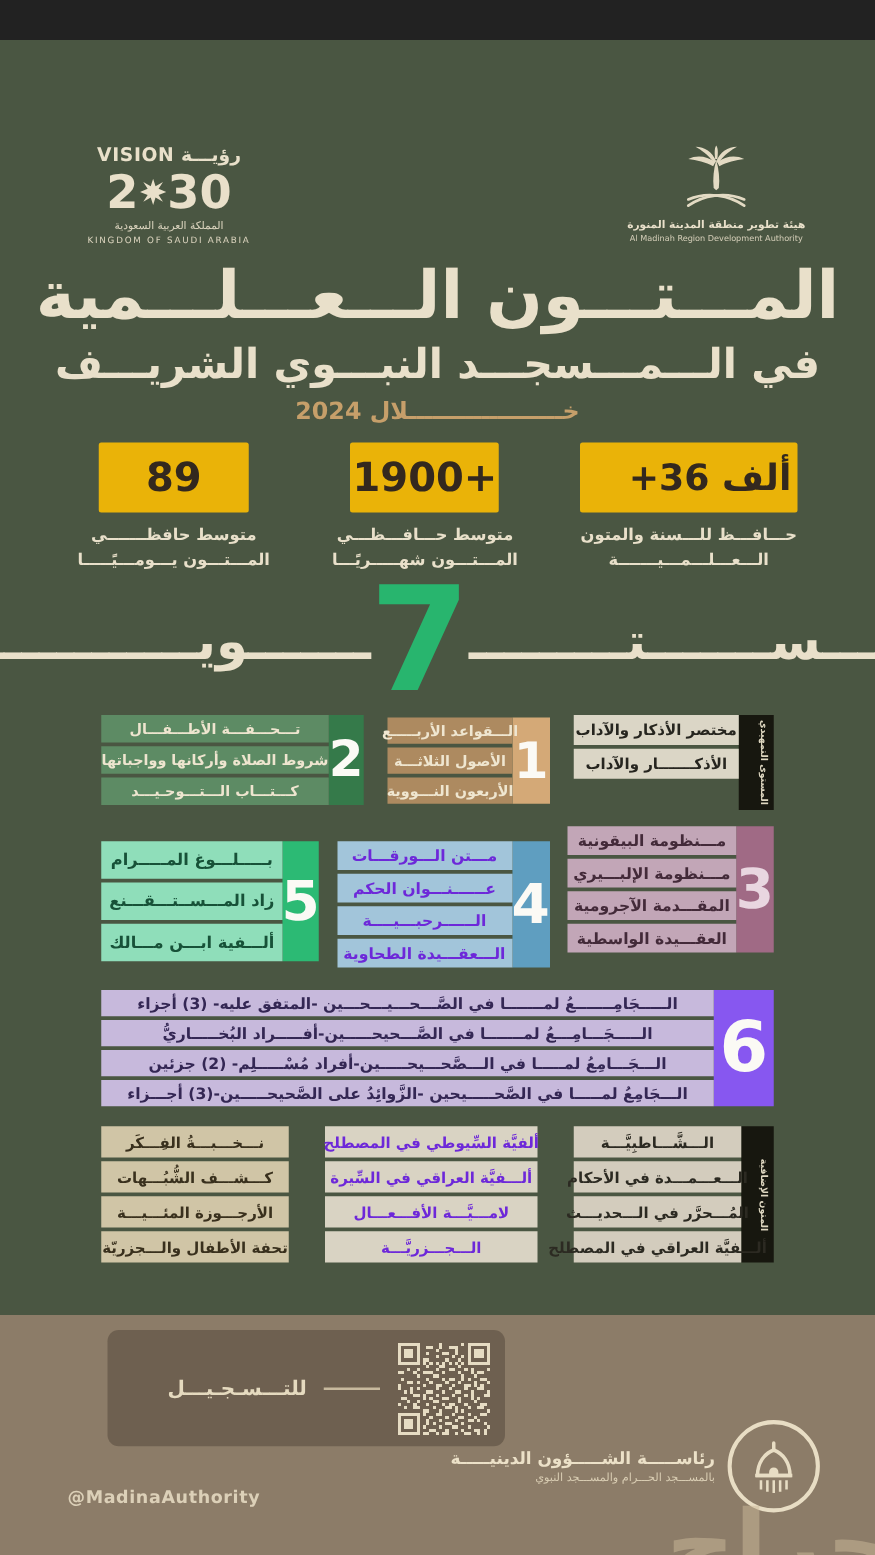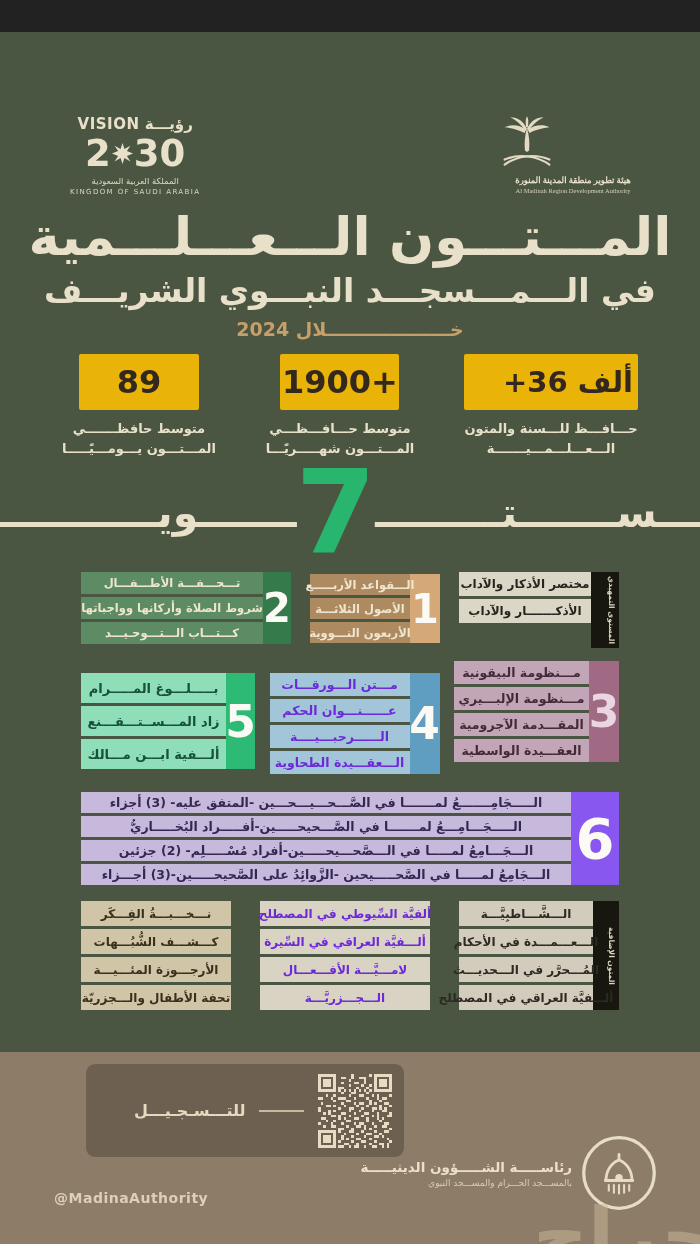--- a/index.html
+++ b/index.html
@@ -7,21 +7,21 @@
           font-family:"DejaVu Sans",sans-serif;color:#e9e0ca;margin-top:32px;}
 
   
   .header{display:flex;justify-content:space-between;align-items:flex-start;padding:84px 52px 0 70px;}
   .vision{text-align:center;line-height:1.1;}
   .vision-top{font-size:15px;font-weight:bold;direction:rtl;letter-spacing:.5px;}
   .vision-year{font-size:37px;font-weight:800;display:flex;align-items:center;justify-content:center;margin-top:1px;}
   .vision-star{width:21px;height:21px;margin:0 1px;}
   .vision-country{font-size:8.5px;margin-top:3px;opacity:.9;}
   .vision-en{font-size:7px;letter-spacing:1.4px;margin-top:2px;opacity:.9;}
-  .madinah{display:flex;flex-direction:column;width:150px;text-align:center;font-family:Liberation Serif, serif;}
+  .madinah{display:flex;flex-direction:column;align-items:center;width:150px;text-align:center;}
   .palm-svg{width:58px;height:54px;}
   .madinah-ar{font-size:8.5px;font-weight:bold;margin-top:5px;direction:rtl;}
   .madinah-en{font-size:6.5px;margin-top:2px;opacity:.85;}
 
   
   .title{text-align:center;margin-top:14px;line-height:1;direction:rtl;}
   .title-l1{font-size:53px;font-weight:800;}
   .title-l2{font-size:33px;font-weight:800;margin-top:11px;}
   .period{font-size:19px;font-weight:bold;color:#c69f6a;margin-top:13px;direction:rtl;}
 

